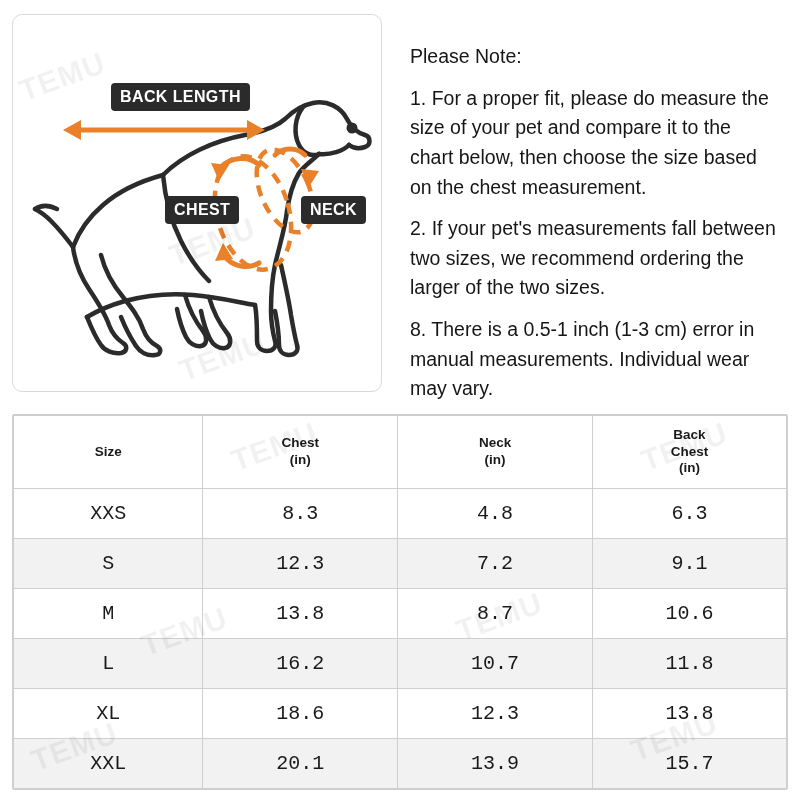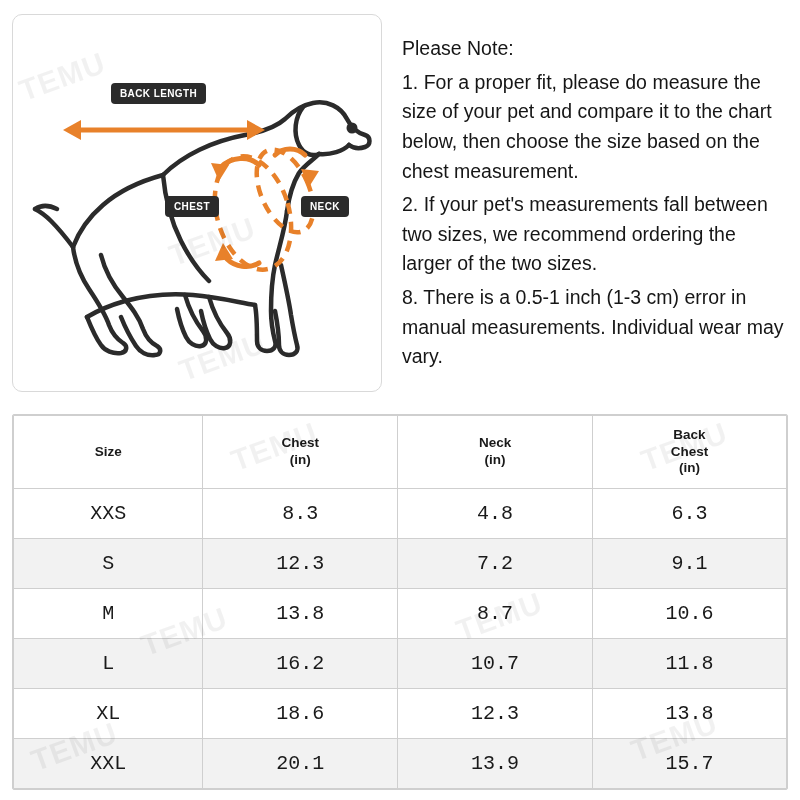--- a/index.html
+++ b/index.html
@@ -59,29 +59,29 @@
   }
 
   .notes {
     flex: 1;
     padding-top: 16px;
     font-size: 19.5px;
     line-height: 1.52;
     color: #161616;
   }
   .notes p {
-    margin: 4px;
+    margin: 12px;
   }
 
   
   .tag {
     position: absolute;
     background: #2b2b2b;
     color: #ffffff;
-    font-size: 10px;
+    font-size: 16px;
     font-weight: 700;
     letter-spacing: 0.4px;
     padding: 5px 9px 5px 9px;
     border-radius: 4px;
     white-space: nowrap;
     z-index: 4;
   }
   .tag-back { left: 98px; top: 68px; }
   .tag-chest { left: 152px; top: 181px; }
   .tag-neck { left: 288px; top: 181px; }

